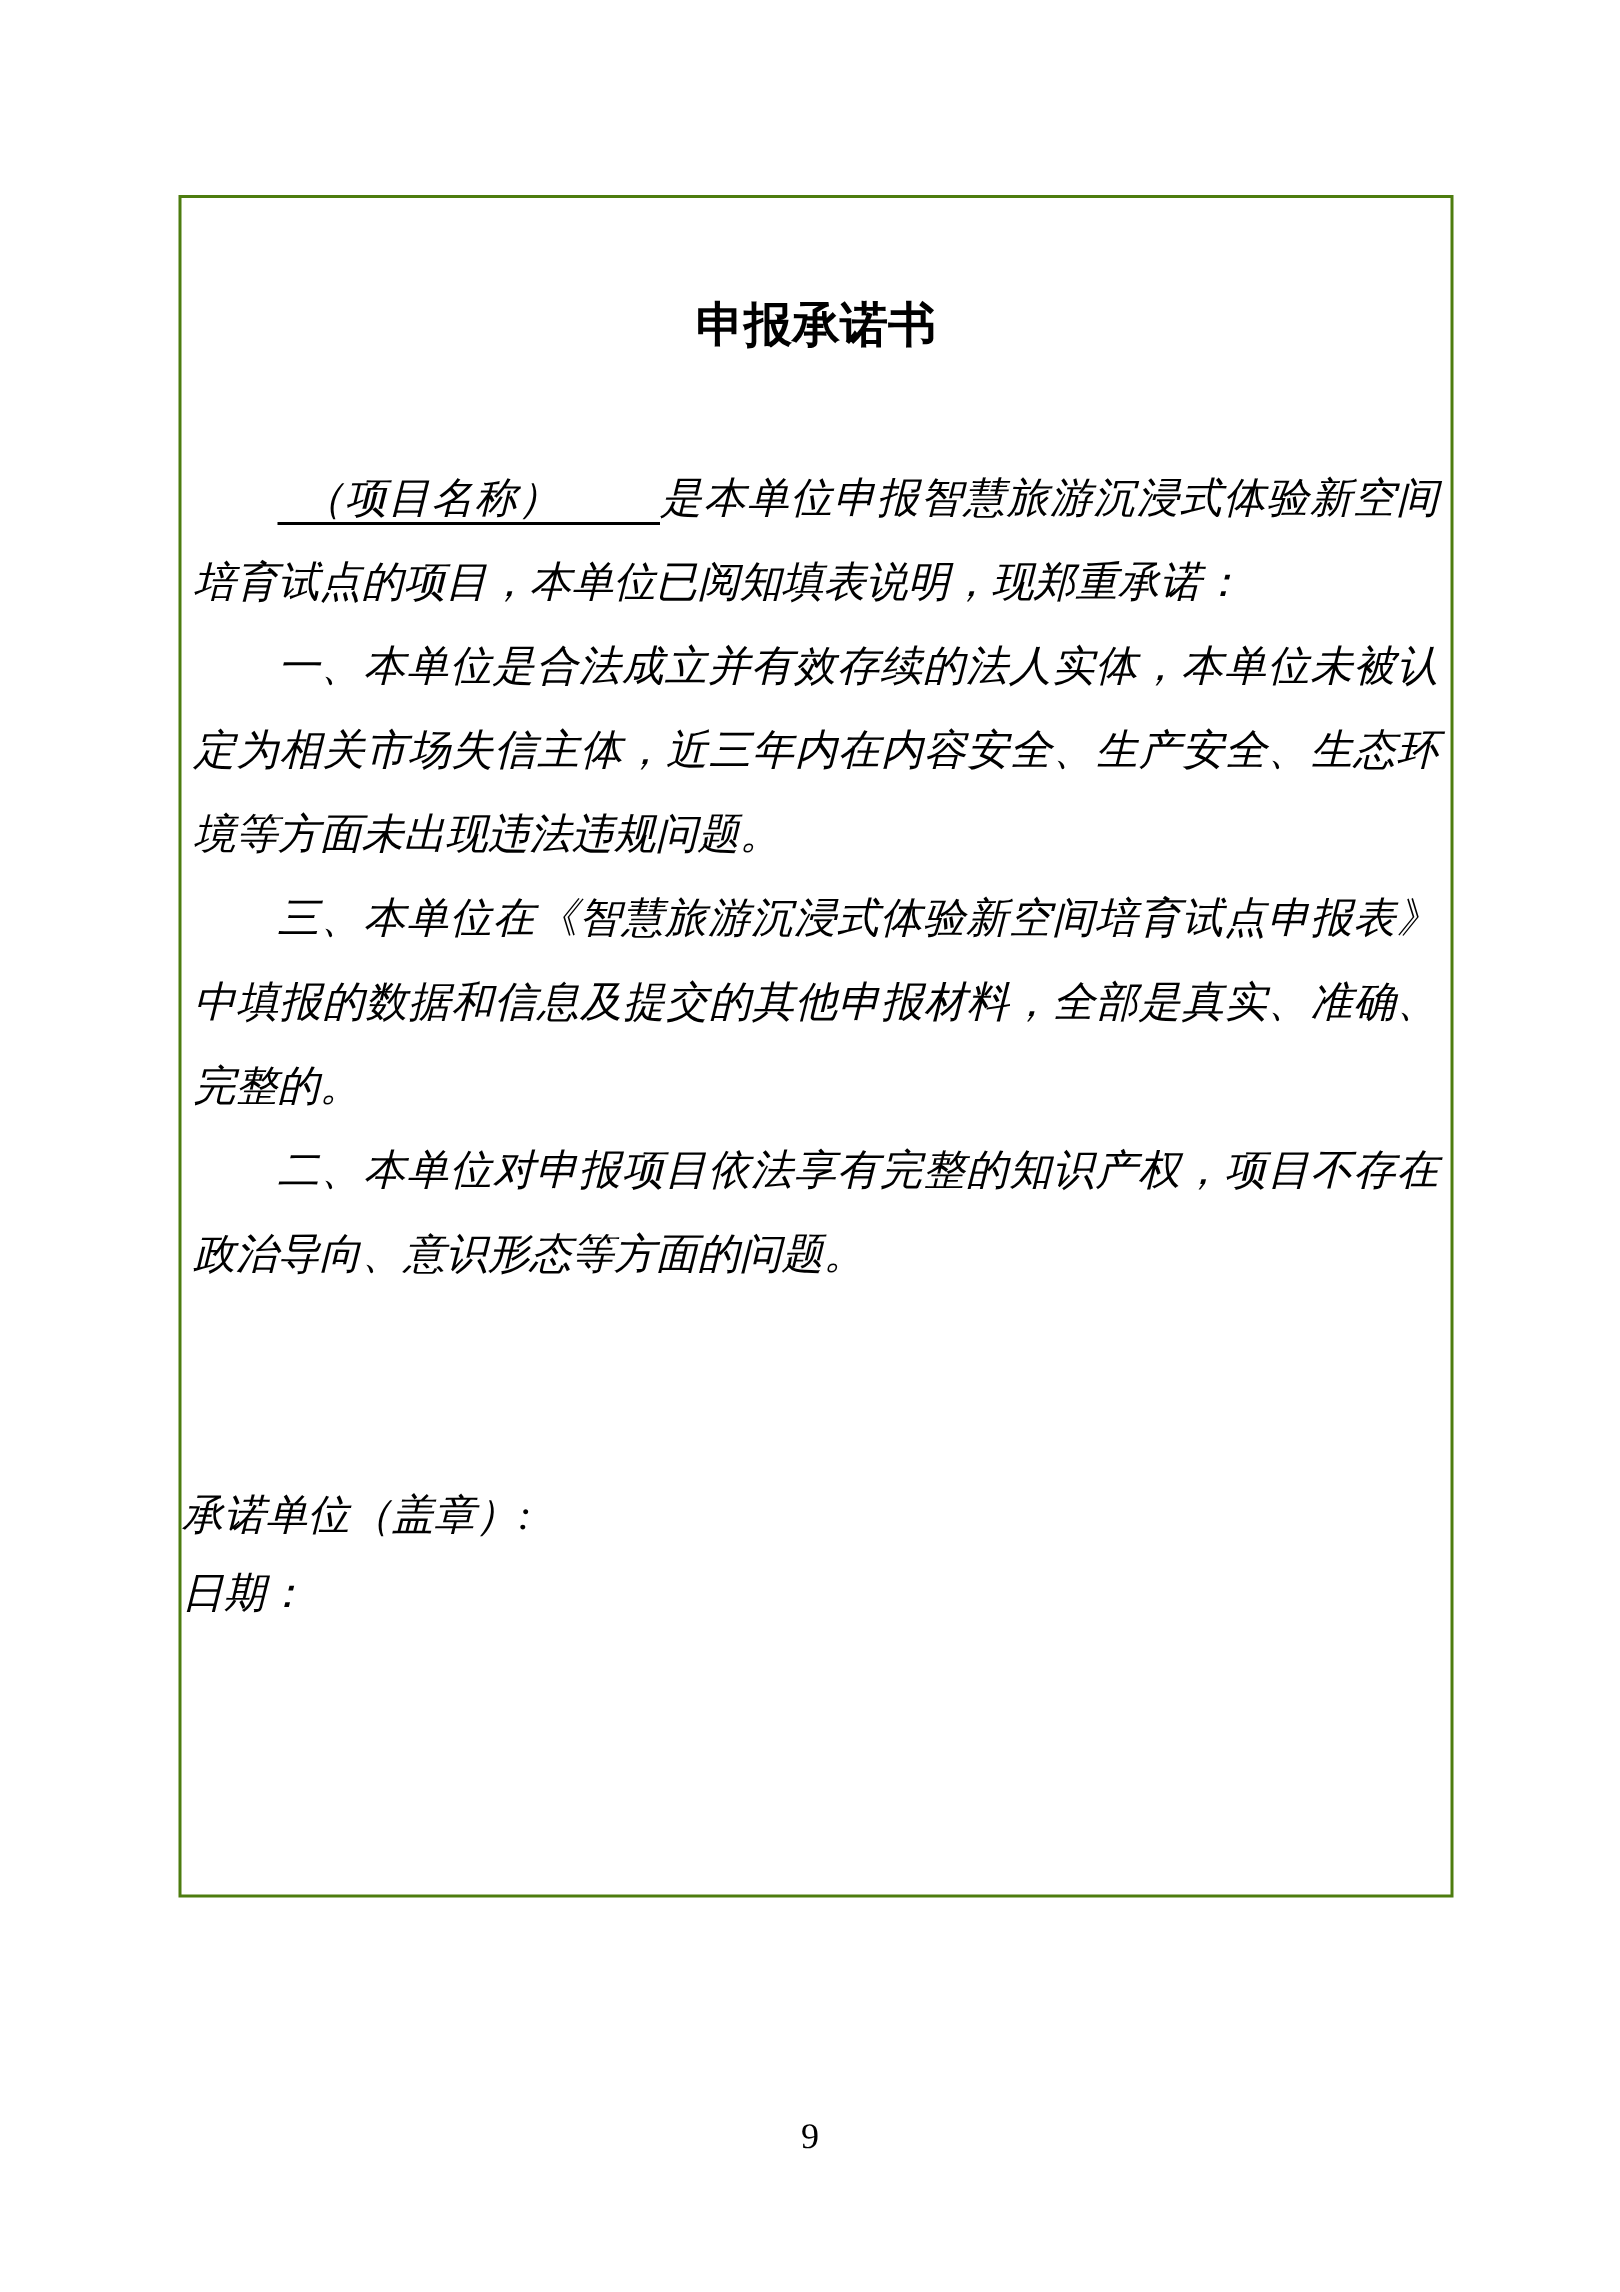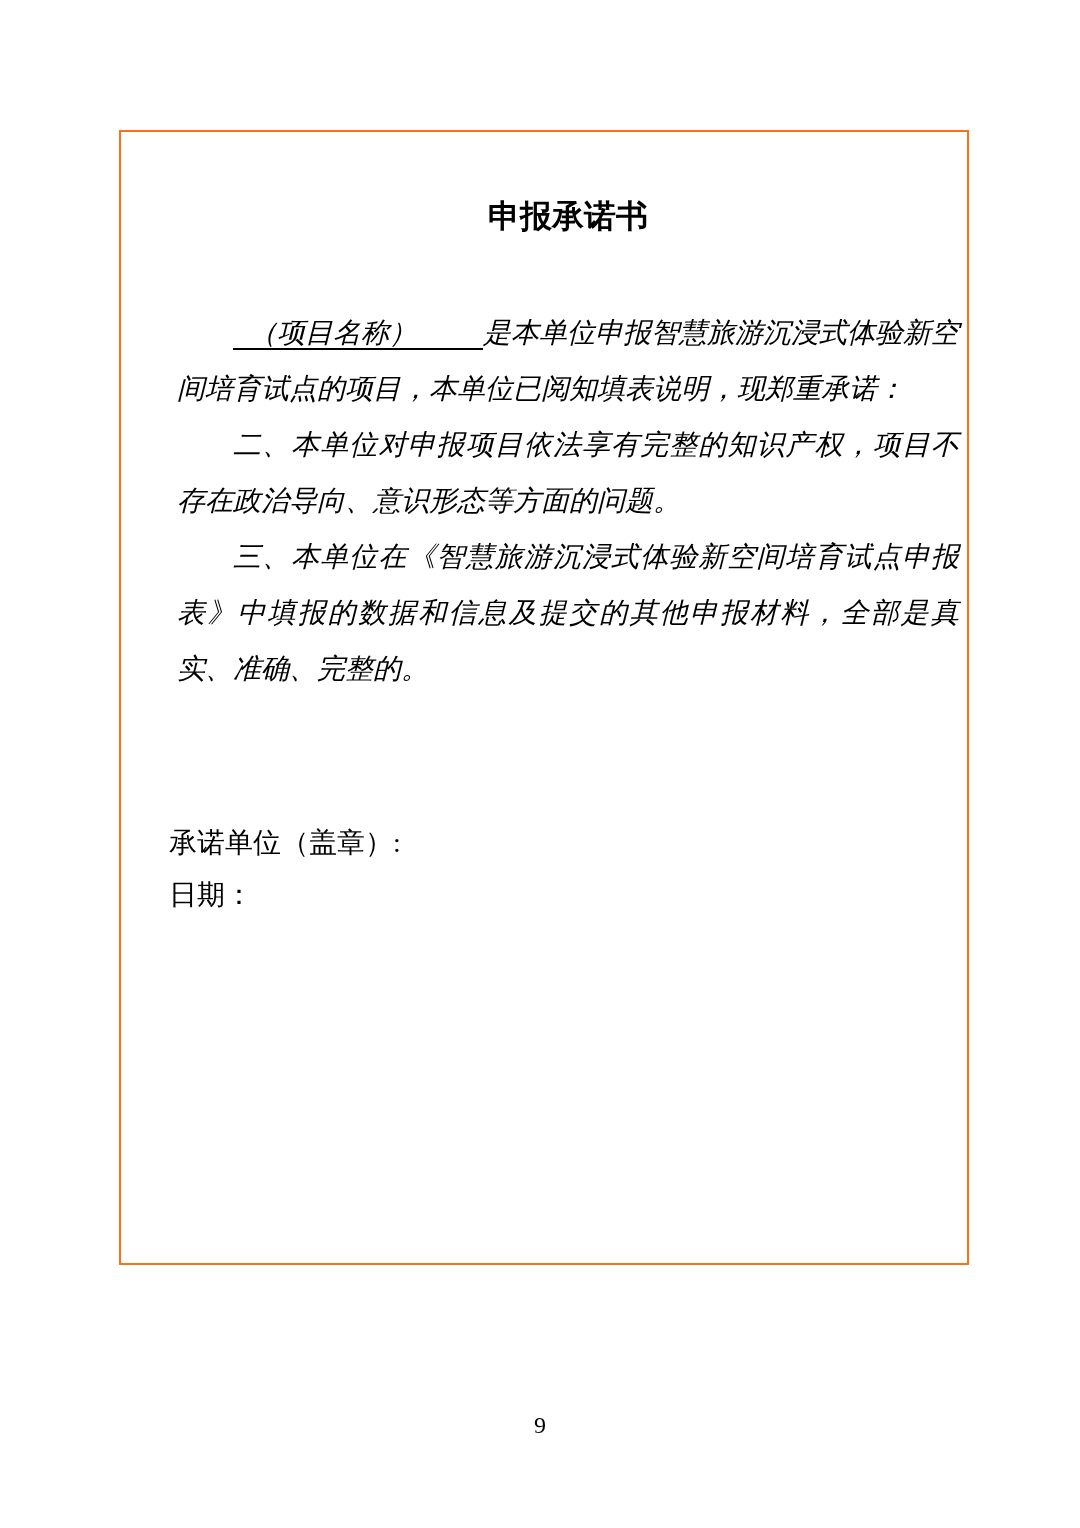--- a/index.html
+++ b/index.html
@@ -13,24 +13,23 @@
     position: relative;
     font-family: "Liberation Serif", serif;
     color: #000000;
   }
   .frame {
     position: absolute;
     left: 119px;
     top: 130px;
     width: 850px;
     height: 1135px;
-    border: 2px solid #f97316;
+    border: 2px solid #4d7c0f;
     box-sizing: border-box;
     background: #ffffff;
-    padding-left: 48px;
   }
   .doc-title {
     margin: 62px 8px 0;
     font-size: 32px;
     line-height: 44px;
     font-weight: bold;
     text-align: center;
     font-family: "Liberation Sans", sans-serif;
   }
   .body-text {
@@ -50,20 +49,21 @@
     padding-left: 16px;
     padding-right: 66px;
   }
   .sig-block {
     margin-top: 120px;
     font-size: 28px;
     line-height: 52px;
   }
   .sig-block p {
     margin: 0;
+    font-style: italic;
   }
   .sig-unit { margin-left: 386px; }
   .sig-date { margin-left: 419px; }
   .page-num {
     position: absolute;
     left: 0;
     top: 1412px;
     width: 100%;
     text-align: center;
     font-size: 24px;
@@ -73,24 +73,25 @@
 </head>
 <body>
 
 <div class="frame">
 
   <div class="doc-title"><span>申报承诺书</span></div>
 
   <div class="body-text">
     <p><span class="blank-underline">（项目名称）</span><span>是本单位申报智慧旅游沉浸式体验新空间培育试点的项目，本单位已阅知填表说明，现郑重承诺：</span></p>
 
+    <p>一、本单位是合法成立并有效存续的法人实体，本单位未被认定为相关市场失信主体，近三年内在内容安全、生产安全、生态环境等方面未出现违法违规问题。</p>
+
+    <p>三、本单位在《智慧旅游沉浸式体验新空间培育试点申报表》中填报的数据和信息及提交的其他申报材料，全部是真实、准确、完整的。</p>
 
     <p>二、本单位对申报项目依法享有完整的知识产权，项目不存在政治导向、意识形态等方面的问题。</p>
-
-    <p>三、本单位在《智慧旅游沉浸式体验新空间培育试点申报表》中填报的数据和信息及提交的其他申报材料，全部是真实、准确、完整的。</p>
 
   </div>
 
   <div class="sig-block">
     <p class="sig-unit">承诺单位（盖章）:</p>
     <p class="sig-date">日期：</p>
   </div>
 
 </div>
 

